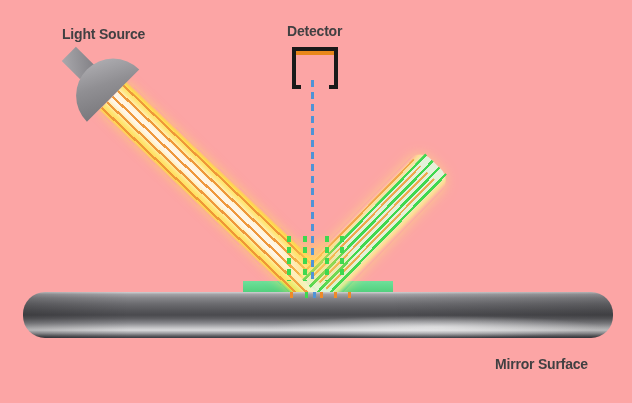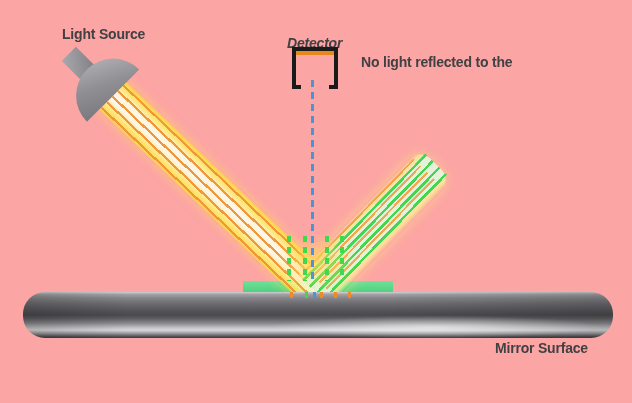--- a/index.html
+++ b/index.html
@@ -99,25 +99,24 @@
   .det-footr  { left:328.5px; top:85px; width:9px; height:3.5px; }
   .det-orange { position:absolute; left:296px; top:51px; width:38px; height:3.5px;
     background:#e8871c; z-index:7; }
 </style>
 </head>
 <body>
 
 <div class="canvas">
 
   <div class="lbl" style="left:62px; top:26px;">Light Source</div>
-  <div class="lbl" style="left:287px; top:35px;font-style:italic;">Detector</div>
+  <div class="lbl" style="left:287px; top:23px;">Detector</div>
   <div class="note">
-    <div>No light reflected to the</div>
   </div>
-  <div class="lbl" style="left:495px; top:340px;">Mirror Surface</div>
+  <div class="lbl" style="left:495px; top:356px;">Mirror Surface</div>
 
   <div class="lamp-neck"></div>
   <div class="lamp-dome"></div>
 
   <div class="beam-incident">
     <div class="rays"></div>
   </div>
 
   <div class="beam-reflected">
     <div class="rays-orange"></div>

